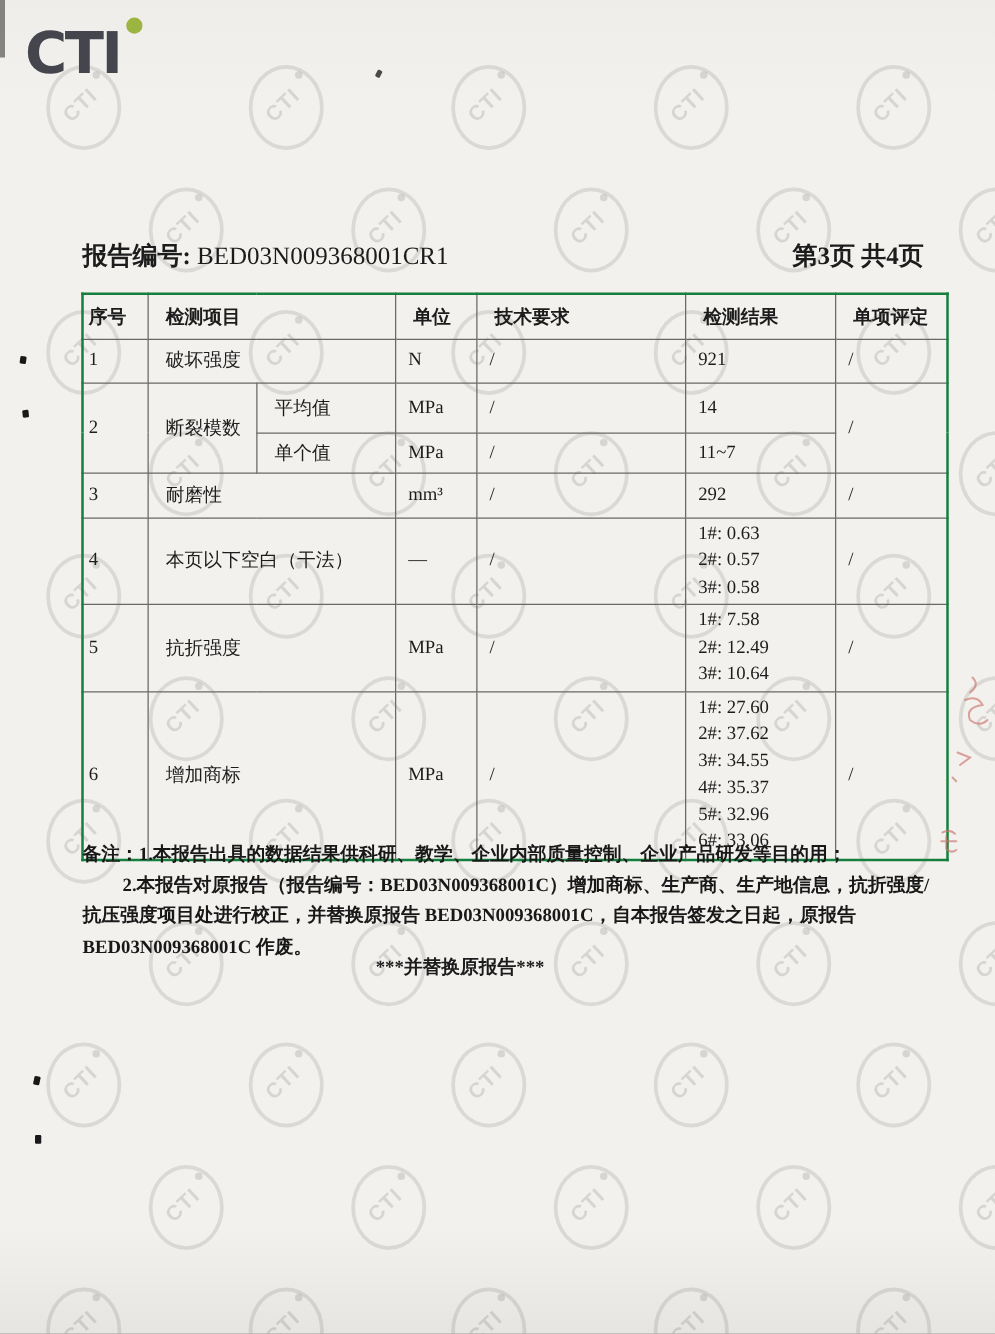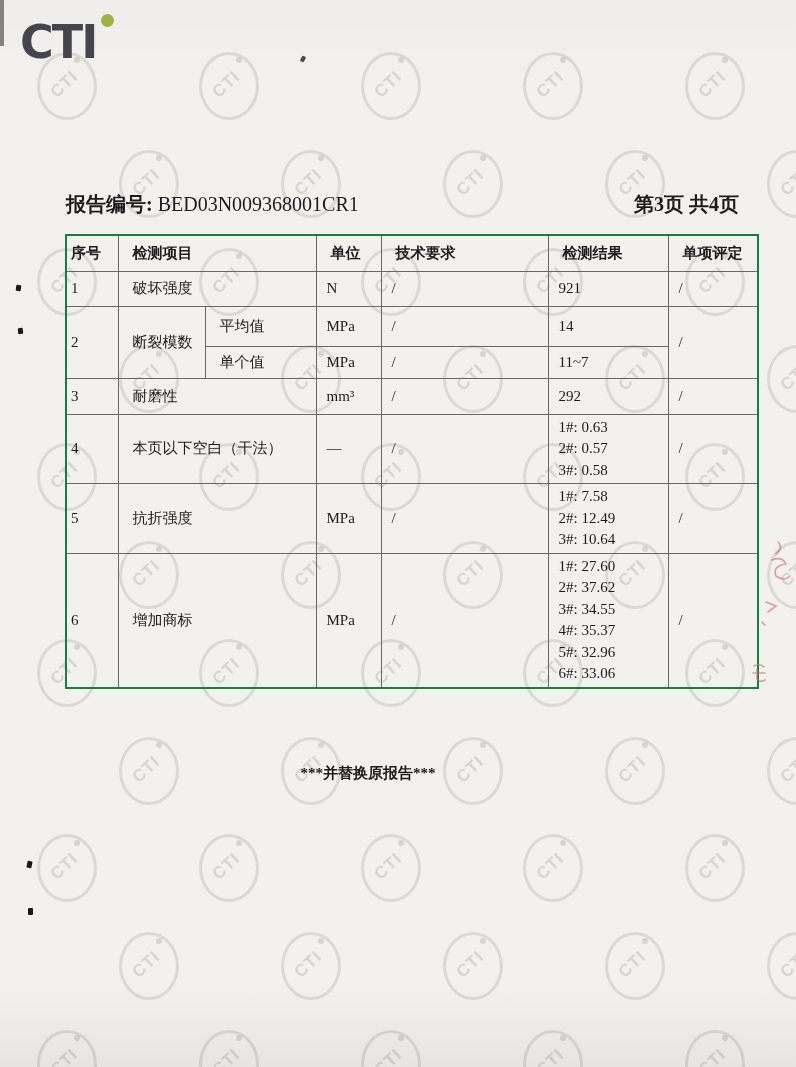--- a/index.html
+++ b/index.html
@@ -367,20 +367,26 @@
 2#: 37.62
 3#: 34.55
 4#: 35.37
 5#: 32.96
 6#: 33.06</td>
       <td>/</td>
     </tr>
   </tbody>
     </table>
 
+  <div class="notes">
+    <div>备注：1.本报告出具的数据结果供科研、教学、企业内部质量控制、企业产品研发等目的用；</div>
+    <div class="indent">2.本报告对原报告（报告编号：BED03N009368001C）增加商标、生产商、生产地信息，抗折强度/</div>
+    <div>抗压强度项目处进行校正，并替换原报告 BED03N009368001C，自本报告签发之日起，原报告</div>
+    <div>BED03N009368001C 作废。</div>
+  </div>
 
   <div class="blank-marker">***并替换原报告***</div>
 
   <div class="art edge-tl"></div>
   <div class="art speck sp1"></div>
   <div class="art speck sp2"></div>
   <div class="art speck sp3"></div>
   <div class="art speck sp4"></div>
   <div class="art speck sp5"></div>
   <svg class="art red-marks" viewBox="0 0 46 170">

